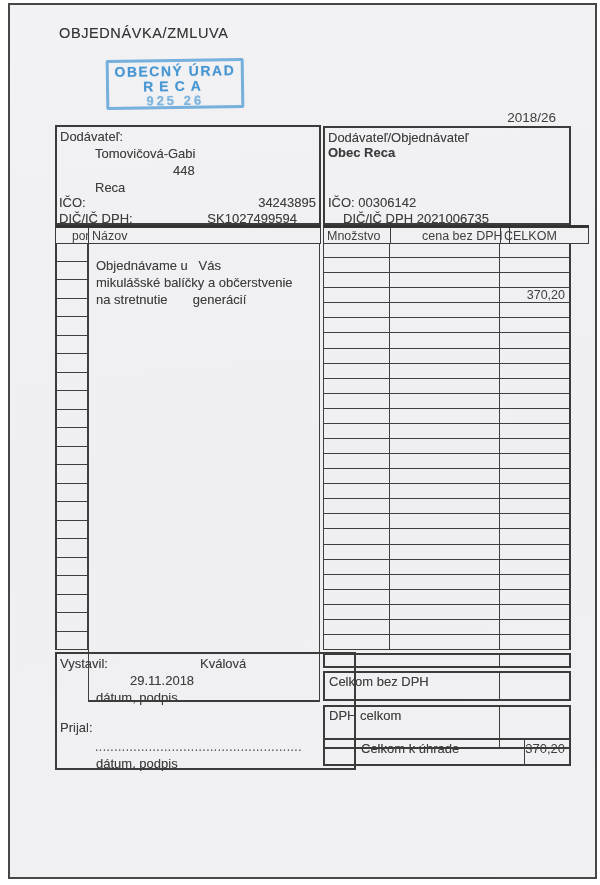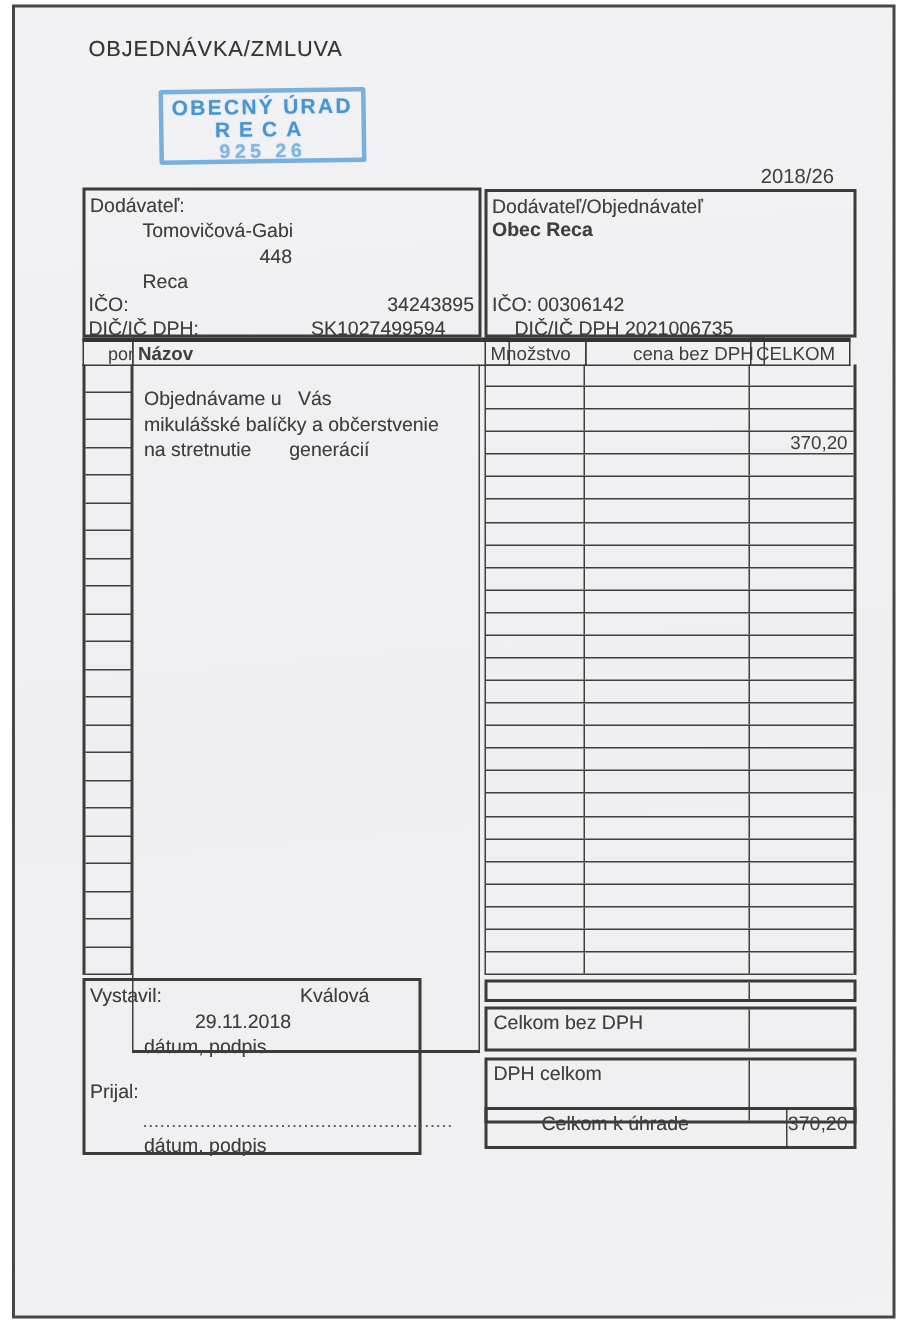--- a/index.html
+++ b/index.html
@@ -111,24 +111,24 @@
   </div>
 
   <div class="box" style="left:313px; top:121px; width:248px; height:99px;">
     <div class="txt" style="left:3px; top:2px;">Dodávateľ/Objednávateľ</div>
     <div class="txt bold" style="left:3px; top:17px;">Obec Reca</div>
     <div class="txt" style="left:3px; top:67px;">IČO: 00306142</div>
     <div class="txt" style="left:3px; top:83px;margin-left:15px;">DIČ/IČ DPH 2021006735</div>
   </div>
 
   <div class="hcell" style="left:45px; width:34px; font-size:12px; padding-left:16px;">por.č.</div>
-  <div class="hcell" style="left:78px; width:252px;font-weight:bold;">Názov</div>
+  <div class="hcell" style="left:78px; width:233px;">Názov</div>
   <div class="hcell" style="left:313px; width:68px;">Množstvo</div>
   <div class="hcell" style="left:380px; width:120px;padding-left:31px;">cena bez DPH</div>
-  <div class="hcell" style="left:490px; width:67px;">CELKOM</div>
+  <div class="hcell" style="left:490px; width:89px;">CELKOM</div>
 
   <div class="porc-col">
       <div class="porc-row"></div>
       <div class="porc-row"></div>
       <div class="porc-row"></div>
       <div class="porc-row"></div>
       <div class="porc-row"></div>
       <div class="porc-row"></div>
       <div class="porc-row"></div>
       <div class="porc-row"></div>
@@ -285,21 +285,21 @@
         <div class="agrid-cell price"></div>
         <div class="agrid-cell total"></div>
       </div>
       <div class="agrid-row">
         <div class="agrid-cell qty"></div>
         <div class="agrid-cell price"></div>
         <div class="agrid-cell total"></div>
       </div>
     </div>
 
-  <div class="box" style="left:45px; top:647px; width:226px; height:118px;">
+  <div class="box" style="left:45px; top:647px; width:301px; height:118px;">
     <div class="txt" style="left:3px; top:2px;">Vystavil:</div>
     <div class="txt" style="left:143px; top:2px;">Kválová</div>
     <div class="txt" style="left:73px; top:19px;text-align:center;">29.11.2018</div>
     <div class="txt" style="left:39px; top:36px;">dátum, podpis</div>
     <div class="txt" style="left:3px; top:66px;">Prijal:</div>
     <div class="txt dots" style="left:38px; top:86px;">......................................................</div>
     <div class="txt" style="left:39px; top:102px;">dátum, podpis</div>
   </div>
 
   <div class="total-box" style="top:648px; height:15px;">

